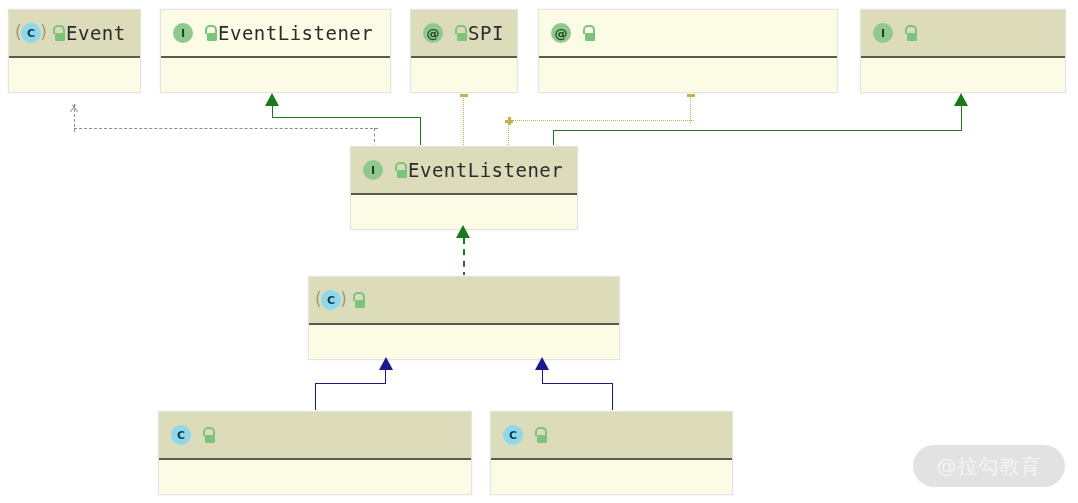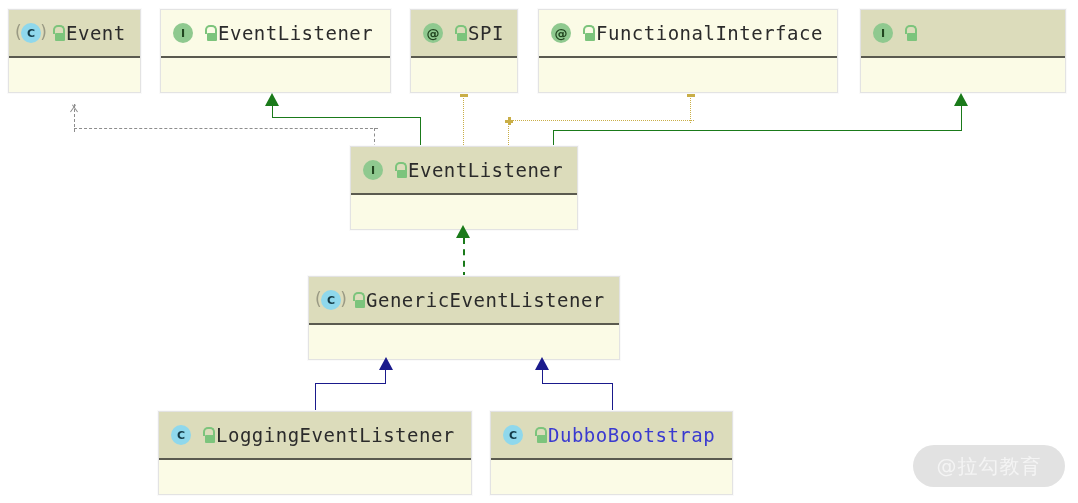--- a/index.html
+++ b/index.html
@@ -214,21 +214,20 @@
     <div class="body"></div>
   </div>
 
   <div class="node hdr-light" style="left:538px;top:9px;width:300px;">
     <div class="hdr">
       <span class="badge anno">@</span>
       <span class="lock">
         <span class="shackle"></span>
           <span class="bodyb"></span>
       </span>
-      <span class="nm">FunctionalInterface</span>
     </div>
     <div class="body"></div>
   </div>
 
   <div class="node hdr-dark" style="left:860px;top:9px;width:206px;">
     <div class="hdr">
       <span class="badge iface">I</span>
       <span class="lock">
         <span class="shackle"></span>
           <span class="bodyb"></span>
@@ -249,45 +248,42 @@
     <div class="body"></div>
   </div>
 
   <div class="node hdr-dark" style="left:308px;top:276px;width:312px;">
     <div class="hdr">
       <span class="badge cls abstract">C</span>
       <span class="lock">
         <span class="shackle"></span>
           <span class="bodyb"></span>
       </span>
-      <span class="nm">GenericEventListener</span>
     </div>
     <div class="body"></div>
   </div>
 
   <div class="node hdr-dark" style="left:158px;top:411px;width:314px;">
     <div class="hdr">
       <span class="badge cls">C</span>
       <span class="lock">
         <span class="shackle"></span>
           <span class="bodyb"></span>
       </span>
-      <span class="nm">LoggingEventListener</span>
     </div>
     <div class="body"></div>
   </div>
 
   <div class="node hdr-dark" style="left:490px;top:411px;width:243px;">
     <div class="hdr">
       <span class="badge cls">C</span>
       <span class="lock">
         <span class="shackle"></span>
           <span class="bodyb"></span>
       </span>
-      <span class="nm blue">DubboBootstrap</span>
     </div>
     <div class="body"></div>
   </div>
 
   <div class="watermark" style="left:913px;top:445px;width:152px;height:42px;">
     <span>@拉勾教育</span>
   </div>
 
 </div>
 

